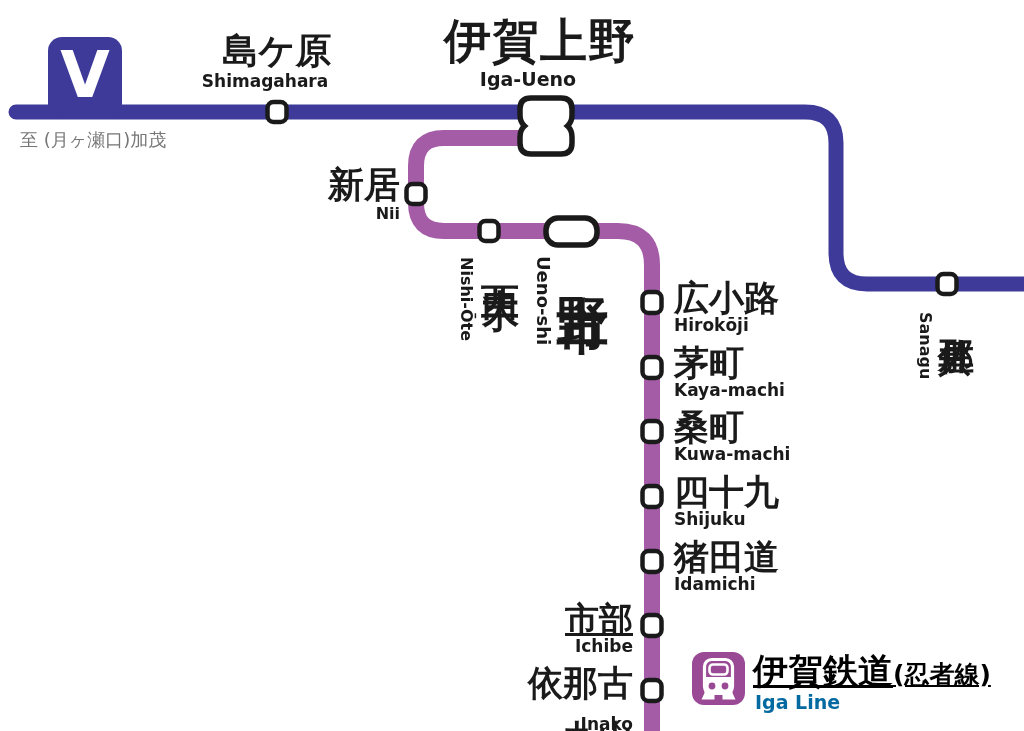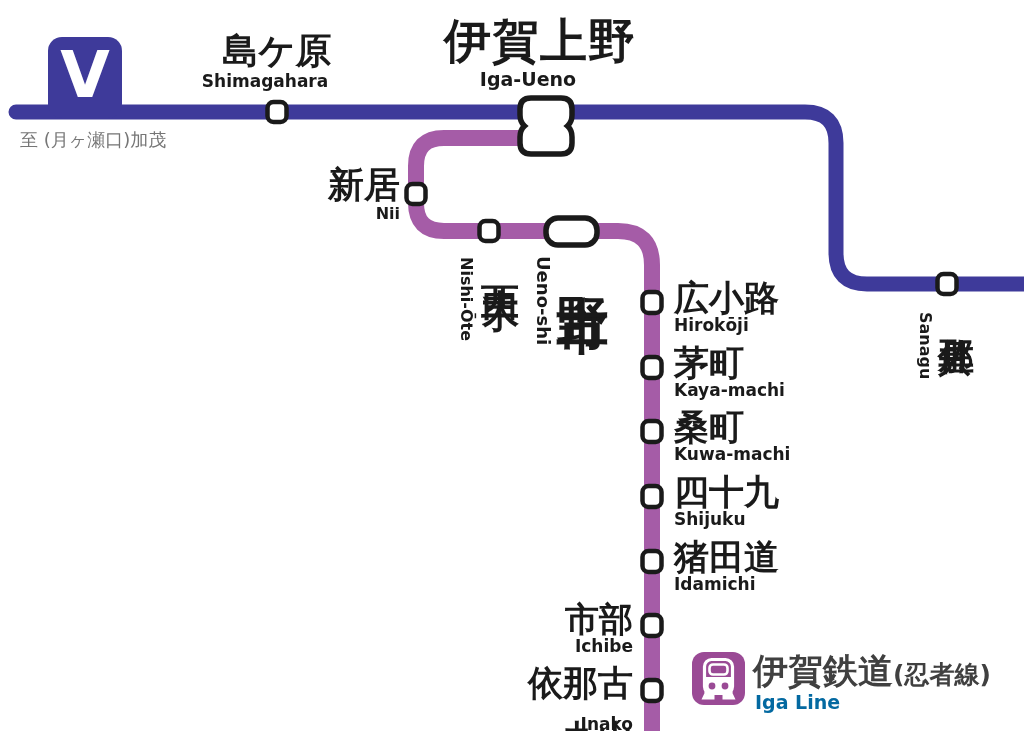--- a/index.html
+++ b/index.html
@@ -18,21 +18,21 @@
   #jr-line-symbol-box{
     position:absolute;left:48px;top:37px;width:74px;height:81px;border-radius:14px;
     display:flex;align-items:center;justify-content:center;
   }
   #jr-line-symbol-box .sym{color:#ffffff;font-weight:700;font-size:64px;line-height:1;padding-bottom:6px;}
   #iga-logo-box{
     position:absolute;left:692px;top:652px;width:53px;height:53px;border-radius:12px;
   }
   #iga-logo-text-row{
     position:absolute;left:753px;top:653px;display:flex;align-items:baseline;
-    color:#404040;font-weight:600;
+    color:#000000;font-weight:600;text-decoration:underline;
   }
   #iga-logo-text-row .op{font-size:35px;line-height:1.05;}
   #iga-logo-text-row .note{font-size:25px;line-height:1;}
   #iga-line-en{position:absolute;left:755px;top:691px;font-size:19px;font-weight:700;color:#0369a1;}
   .marker{fill:#ffffff;stroke:#1a1a1a;stroke-width:4.5px;}
   .bigmarker{fill:#ffffff;stroke:#1a1a1a;stroke-width:5.5px;}
 </style>
 </head>
 <body>
 
@@ -90,21 +90,21 @@
 
   <div class="label ja" style="left:674px;top:410px;">桑町</div>
   <div class="label en" style="left:674px;top:446px;">Kuwa-machi</div>
 
   <div class="label ja" style="left:674px;top:475px;">四十九</div>
   <div class="label en" style="left:674px;top:511px;text-align:center;">Shijuku</div>
 
   <div class="label ja" style="left:674px;top:540px;">猪田道</div>
   <div class="label en" style="left:674px;top:576px;">Idamichi</div>
 
-  <div class="label ja" style="right:391px;top:602px;font-size:34px;">市部</div>
+  <div class="label ja" style="right:391px;top:602px;font-size:34px;text-decoration:underline;">市部</div>
   <div class="label en" style="right:391px;top:638px;">Ichibe</div>
 
   <div class="label ja" style="right:391px;top:666px;">依那古</div>
   <div class="label en" style="right:391px;top:702px;margin-top:14px;">Inako</div>
 
   <div class="label ja" style="left:563px;top:721px;">丸山</div>
 
   <div class="label ja vja" style="left:938px;top:310px;font-size:36px;letter-spacing:1px;">佐那具</div>
   <div class="label en ven" style="left:917px;top:312px;font-size:16px;">Sanagu</div>
 

